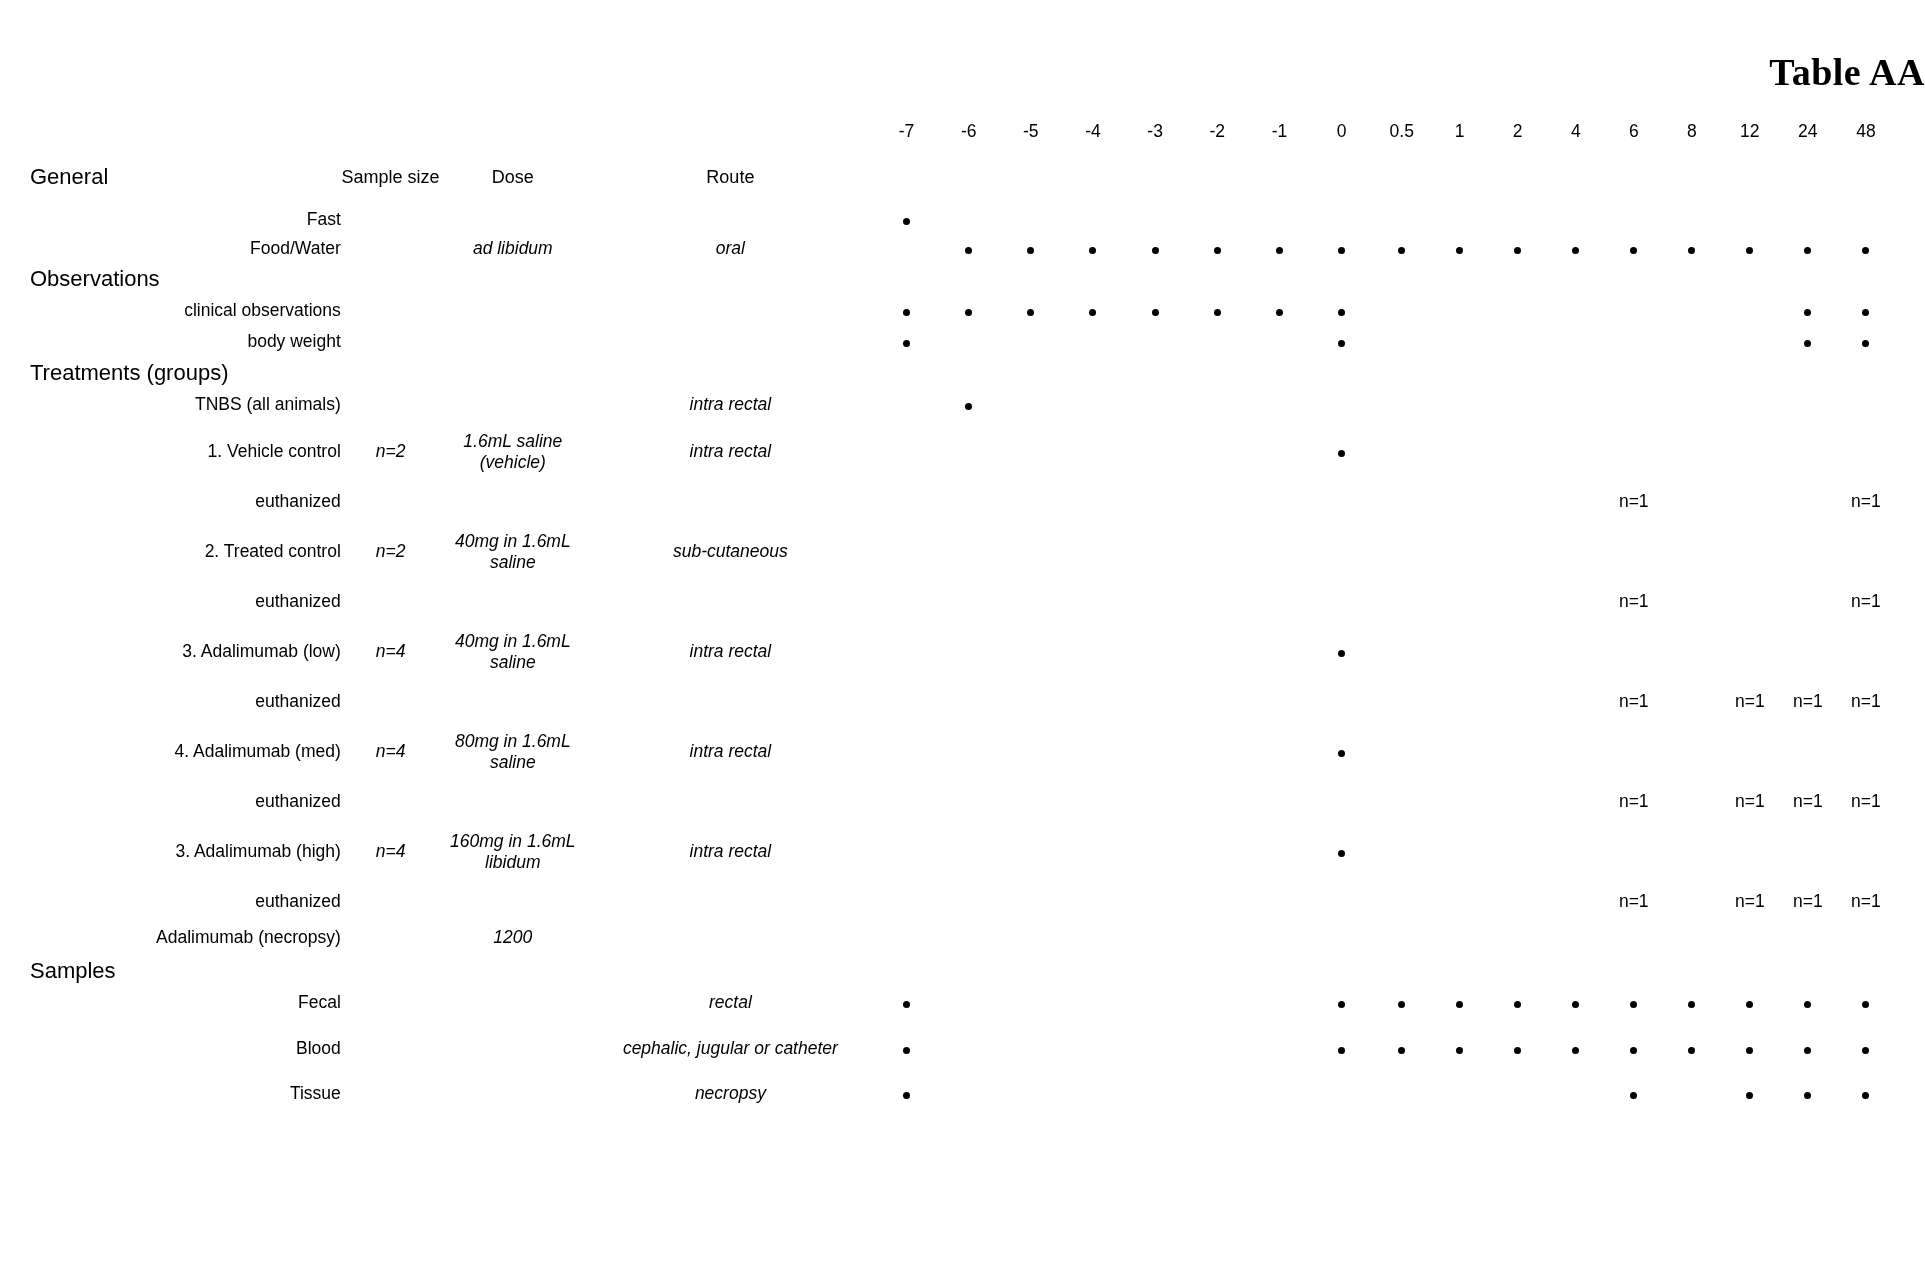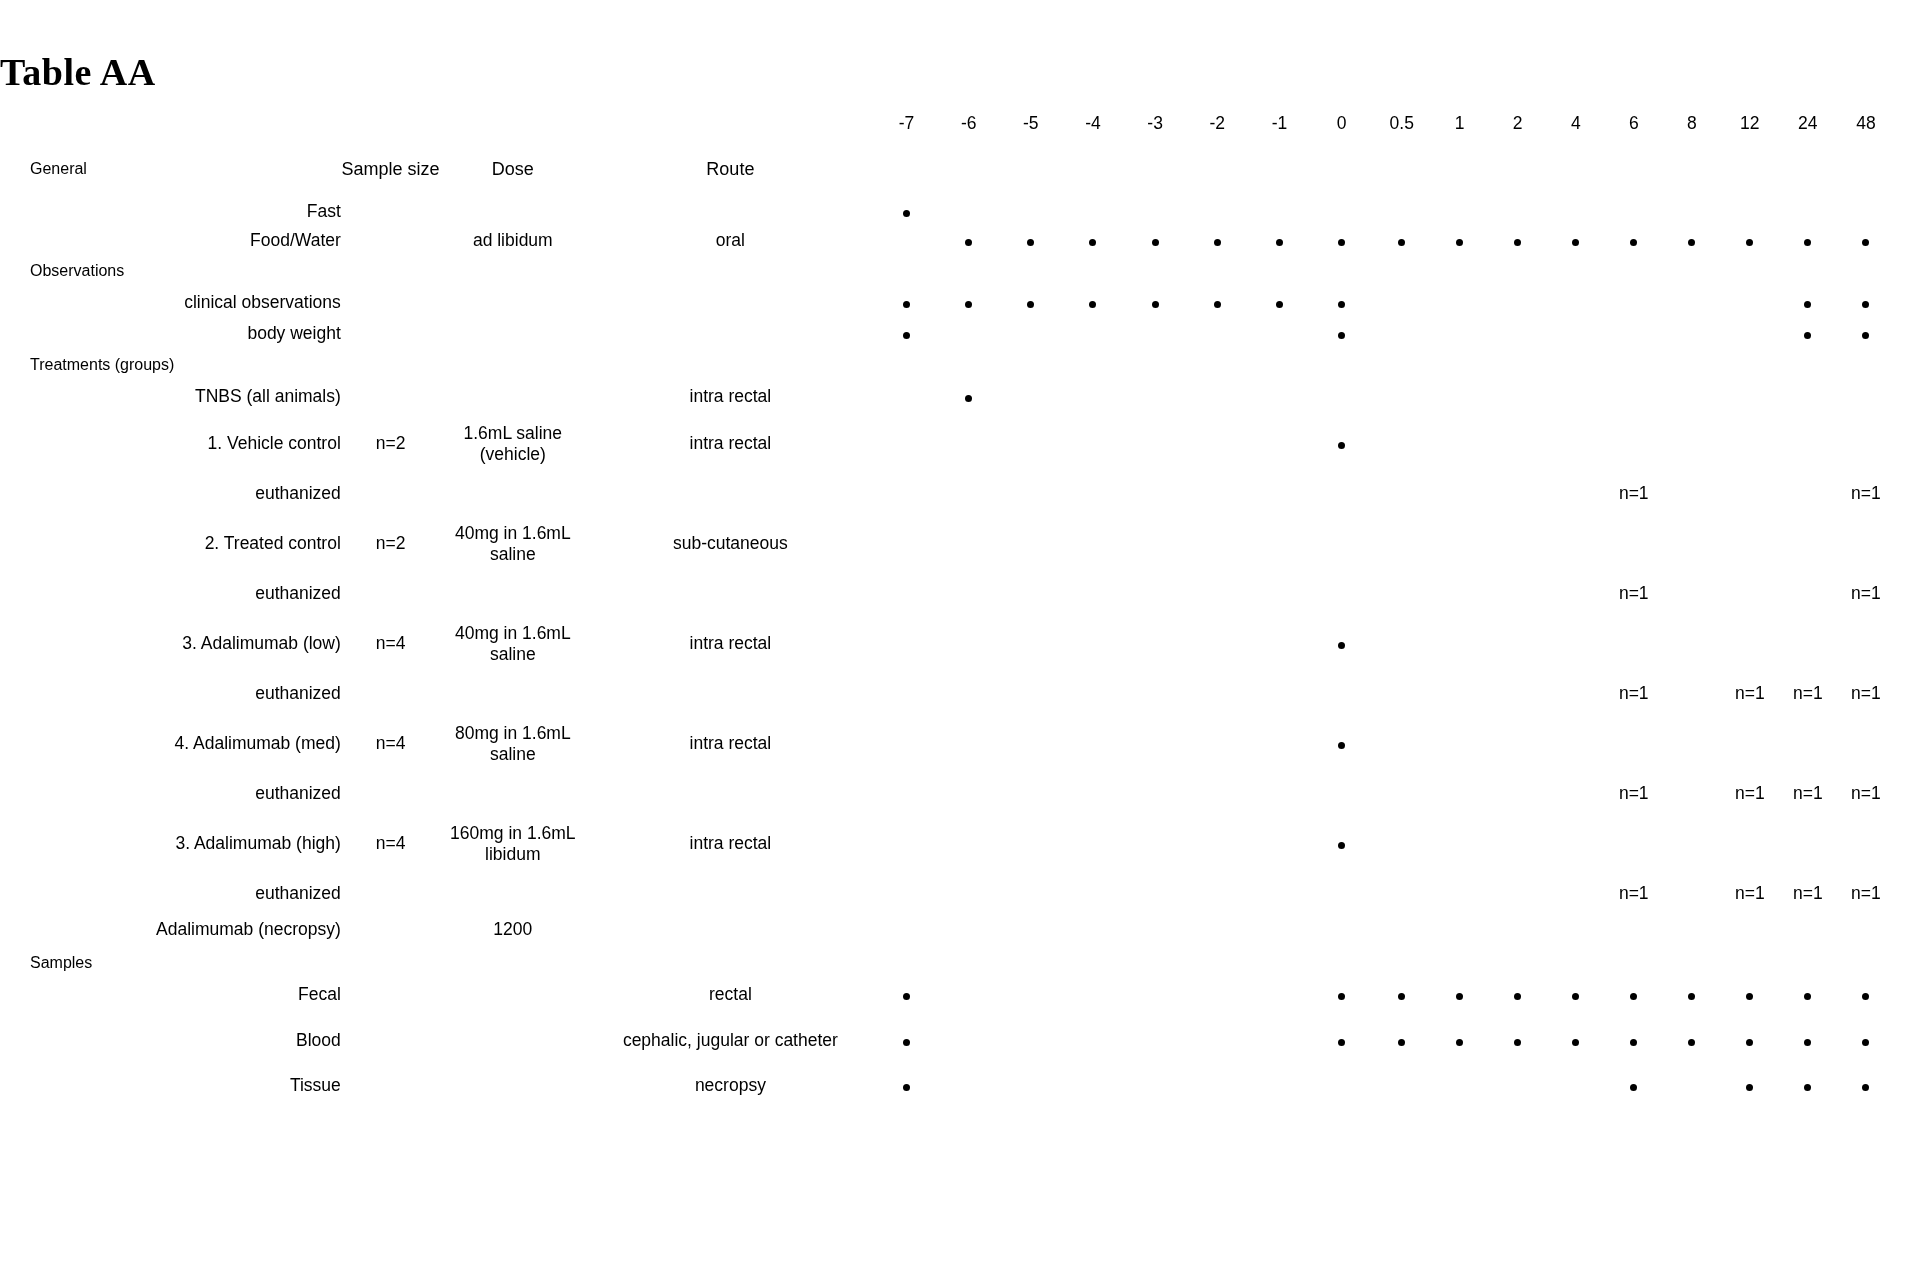--- a/index.html
+++ b/index.html
@@ -8,26 +8,26 @@
     background: #ffffff;
   }
   body {
     width: 1925px;
     height: 1287px;
     font-family: "Liberation Sans", sans-serif;
     color: #000000;
     position: relative;
   }
   #title {
-    text-align: left;
+    text-align: right;
     font-family: "Liberation Serif", serif;
     font-weight: bold;
     font-size: 38px;
     margin-top: 50px;
-    margin-bottom: 12px;
+    margin-bottom: 20px;
     letter-spacing: 0.5px;
   }
   #table-wrap {
     margin: 0 30px;
   }
   table.sched {
     border-collapse: collapse;
     width: 1865px;
     table-layout: fixed;
     font-size: 17.5px;
@@ -51,23 +51,23 @@
   .lbl-cell {
     text-align: right;
     padding-right: 8px;
     white-space: nowrap;
     font-size: 17.5px;
   }
   .lbl-left {
     text-align: left;
     padding-left: 8px;
     font-weight: bold;
-    font-size: 16px;
-  }
-  .ctr { text-align: center; }
+    font-size: 22px;
+  }
+  .ctr { text-align: center; font-style: italic; }
   .hdr-ctr { text-align: center; font-weight: bold; font-size: 18px; }
   .grp-hdr { text-align: center; font-size: 17.5px; }
   .tick { text-align: center; font-size: 17.5px; }
   .tick .dot {
     display: inline-block;
     width: 7px;
     height: 7px;
     border-radius: 50%;
     background: #000;
   }

